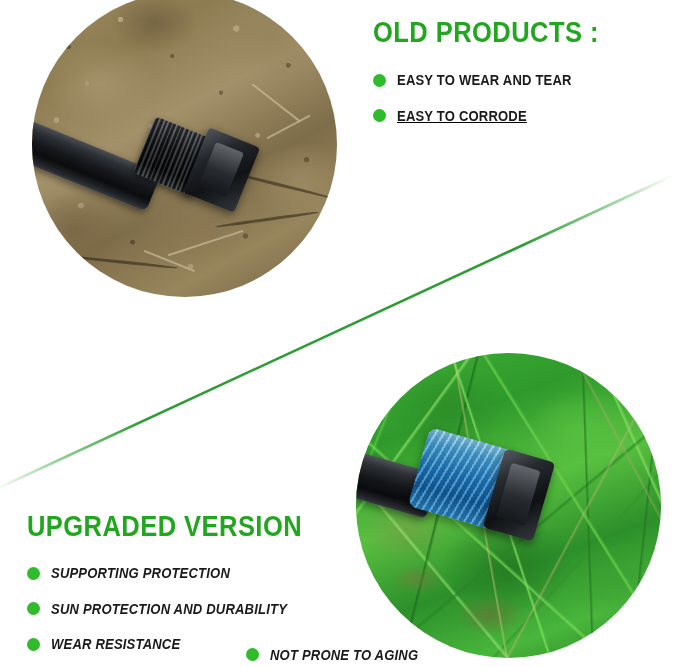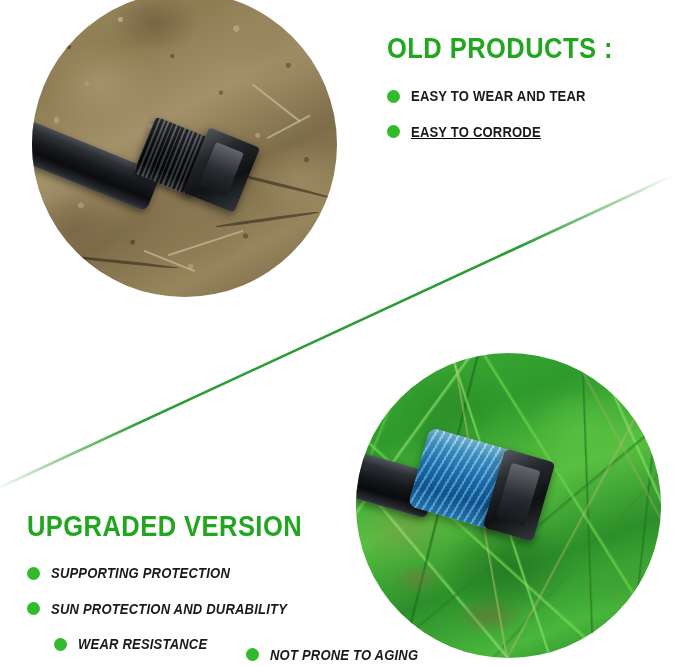--- a/index.html
+++ b/index.html
@@ -282,34 +282,34 @@
     font-size: 14.5px;
     line-height: 1;
     letter-spacing: .2px;
     color: #1a1a1a;
     transform: scaleX(.9);
     transform-origin: left center;
     white-space: nowrap;
   }
 
   
-  #block-old { left: 387px; top: 18px; margin-top: 16px; }
+  #block-old { left: 373px; top: 18px; }
   #block-old .heading { margin-bottom: 26px; }
   #block-old .bullet-row { margin-bottom: 21px; }
   #block-old .bullet-row:last-child { margin-bottom: 0; text-decoration: underline; }
 
   
   #block-new { left: 27px; top: 512px; }
   #block-new .heading { margin-bottom: 25px; }
   #block-new .bullet-row { margin-bottom: 21px; font-style: italic; }
   #block-new .bullet-row:last-child { margin-bottom: 0; padding-left: 24px; }
 
   
   .bullet-row-split { display: flex; align-items: center; }
-  .bullet-row-split .bullet-row:first-child { width: 195px; margin-bottom: 0; justify-content: flex-end; }
+  .bullet-row-split .bullet-row:first-child { width: 195px; margin-bottom: 0; }
 </style>
 </head>
 <body>
 
 <div id="canvas" style="background: rgb(255, 255, 255);">
 
   <div class="photo-circle" id="photo-old">
     <div class="soil-grain"></div>
     <div class="soil-crack crack-a"></div>
     <div class="soil-crack crack-b"></div>

